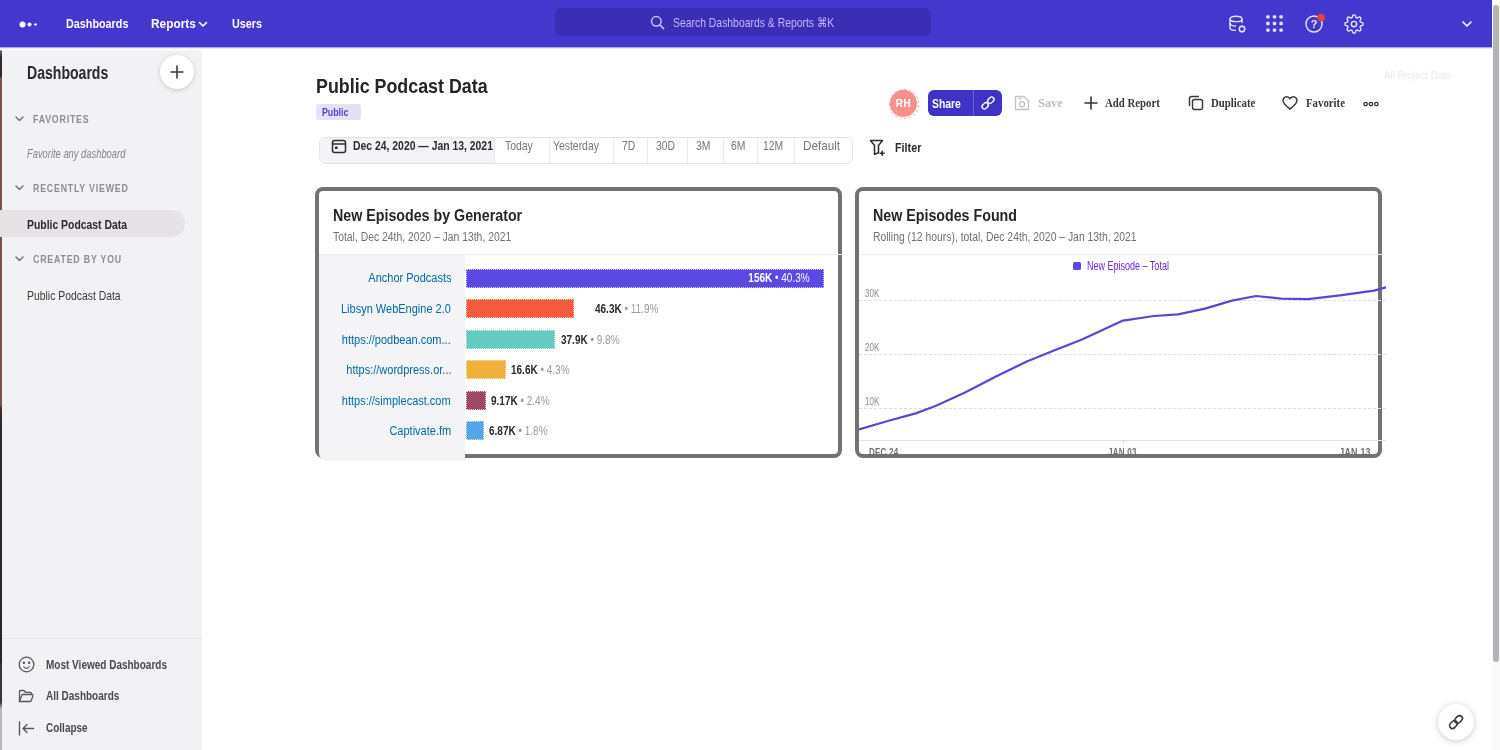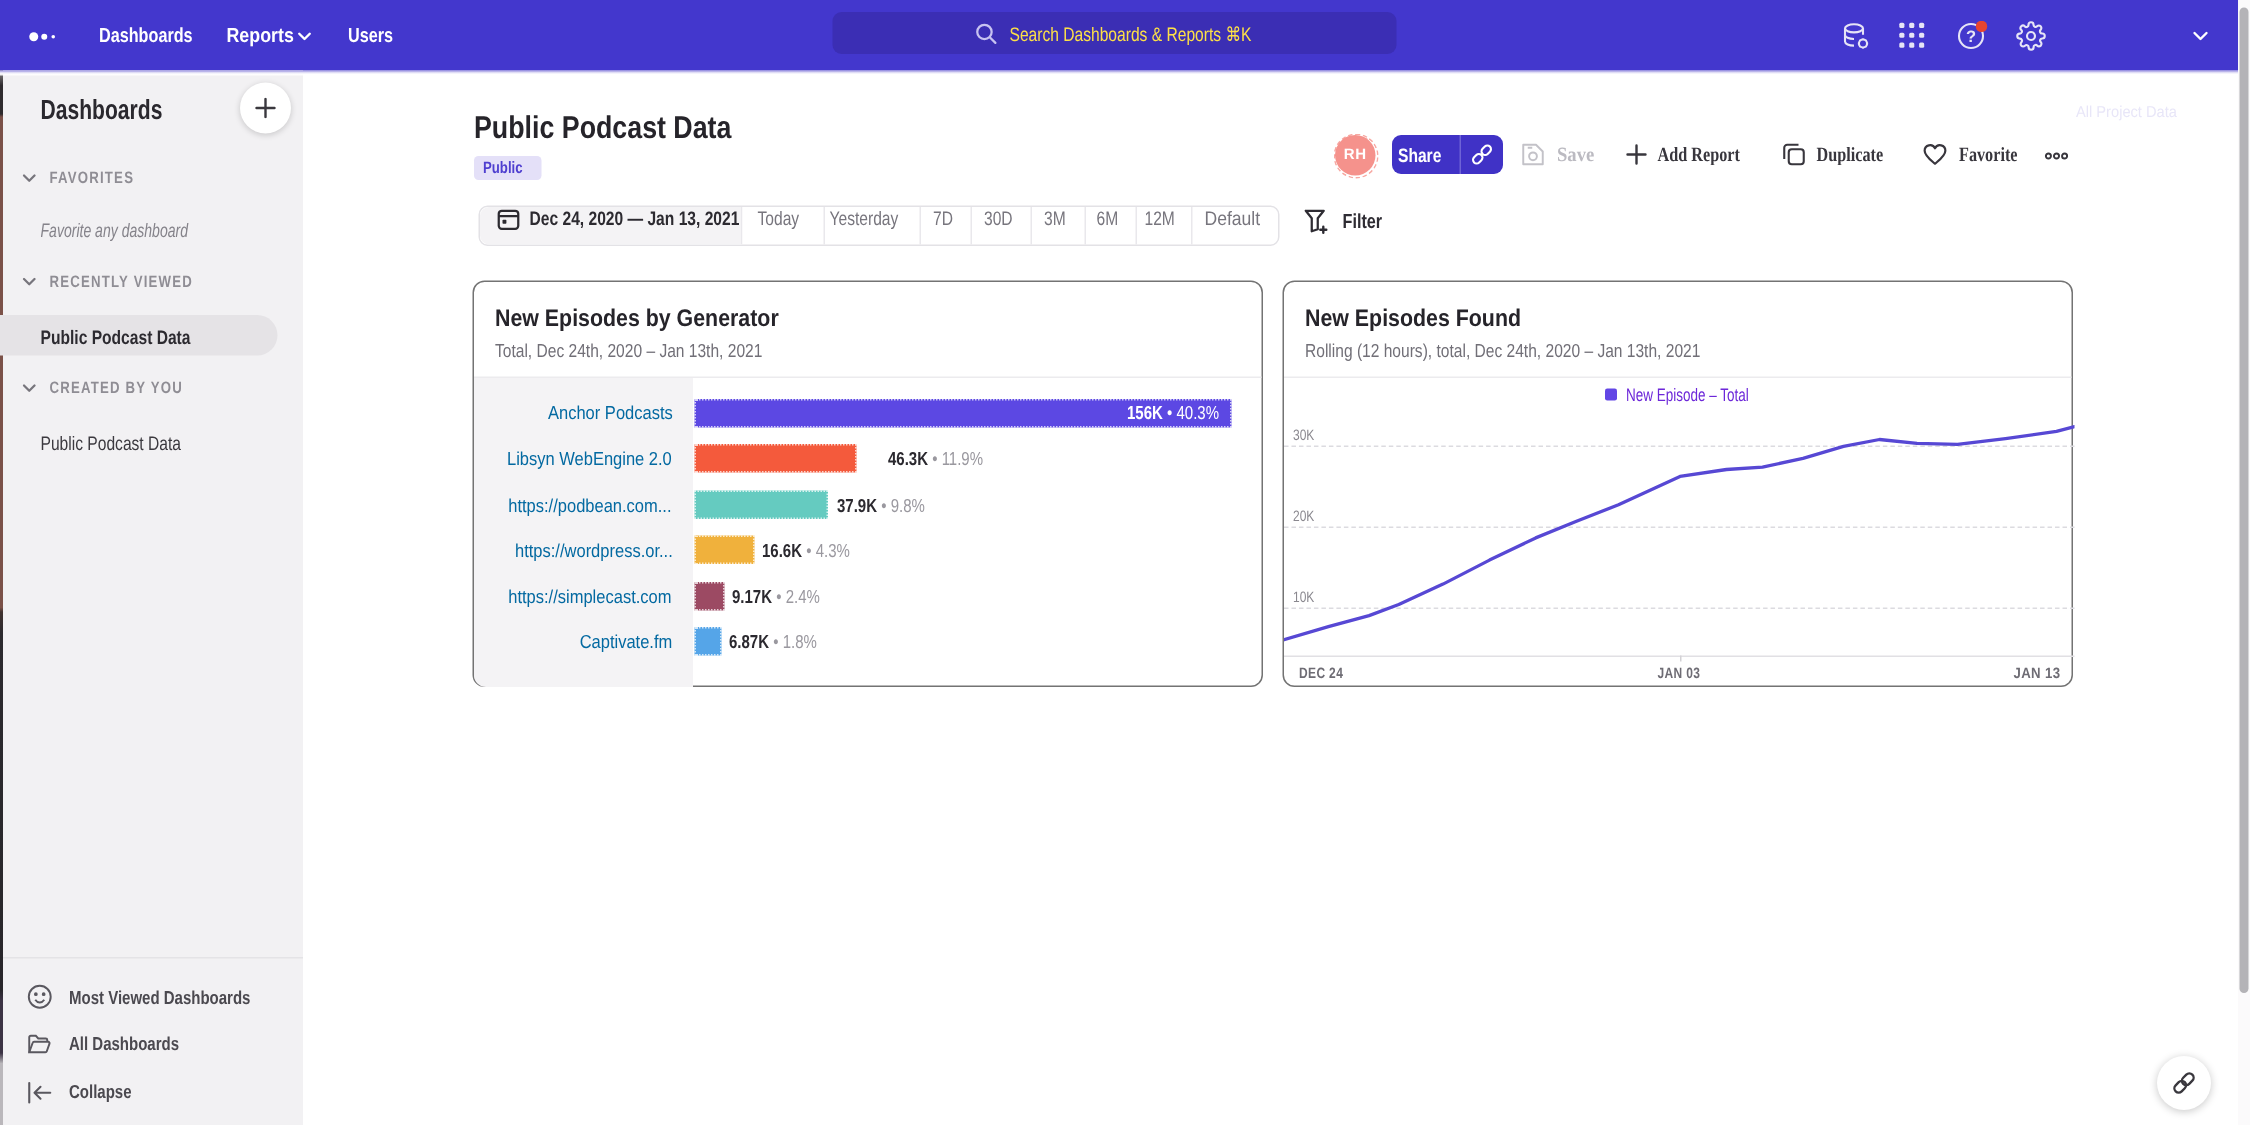--- a/index.html
+++ b/index.html
@@ -8,21 +8,21 @@
 .abs { position:absolute; }
 body { position:relative; }
 .sx { display:inline-block; transform:scaleX(0.80); transform-origin:0 50%; white-space:nowrap; }
 .sxr { display:inline-block; transform:scaleX(0.88); transform-origin:100% 50%; white-space:nowrap; }
 
 
 #nav { position:absolute; left:0; top:0; width:1492px; height:47px; background:#4337cd; }
 #nav .navlink { position:absolute; top:0; height:47px; line-height:47px; color:#fff;
   font-size:13.5px; font-weight:700; }
 #search { position:absolute; left:555px; top:8px; width:376px; height:28px;
-  background:#3b2eb4; border-radius:6px; color:#fde047; font-size:13px;
+  background:#3b2eb4; border-radius:6px; color:#c4b5fd; font-size:13px;
   display:flex; align-items:center; padding-left:95px; }
 #search svg { margin-right:8px; flex:none; }
 .navicon { position:absolute; top:14px; }
 #idx { position:absolute; left:1384px; top:10px; color:#fff; }
 #idx .t1 { font-size:10px; font-weight:700; line-height:15px;margin-top:44px;}
 #idx .t2 { font-size:10.5px; line-height:13px; color:#e8e6f8;}
 
 
 #ledge { position:absolute; left:0; top:47px; width:2px; height:703px;
   background:linear-gradient(to bottom,
@@ -67,21 +67,21 @@
   border:1px solid #e3e2e6; border-radius:6px; background:#fff; }
 #datebar .seg { height:100%; display:flex; align-items:flex-start; justify-content:center;
   border-right:1px solid #e9e8ec; font-size:13px; color:#77757d; }
 #datebar .seg:last-child { border-right:none; border-radius:0 6px 6px 0;}
 #datebar .seg.first { background:#f4f3f5; color:#2c2a30; font-weight:700; border-radius:6px 0 0 6px; justify-content:flex-start; padding-left:11px;}
 #filter { position:absolute; left:869px; top:139px; display:flex; align-items:center; gap:9px;
   font-size:13.5px; font-weight:700; color:#2e2c33;}
 
 
 .card { position:absolute; top:187px; width:527px; height:271px; background:#fff;
-  border:1px solid #737373; border-radius:8px; }
+  border:4px solid #737373; border-radius:8px; }
 #card1 { left:315px; }
 #card2 { left:855px; }
 .ct { position:absolute; left:13.5px; top:16px; font-size:16px; font-weight:700; color:#26242a; }
 .cs { position:absolute; left:13.5px; top:39px; font-size:12.5px; color:#716f77; }
 
 .csep { position:absolute; left:0; top:63px; width:525px; border-top:1px solid #ecebee; }
 
 #gutter { position:absolute; left:0; top:64px; width:146px; height:206px; background:#f4f3f5; border-radius:0 0 0 8px;}
 .blabel { position:absolute; left:0; width:132px; text-align:right; font-size:12.5px; color:#0369a1; }
 .bar { position:absolute; left:147px; height:19px; border:1px dotted rgba(255,255,255,.75); }

